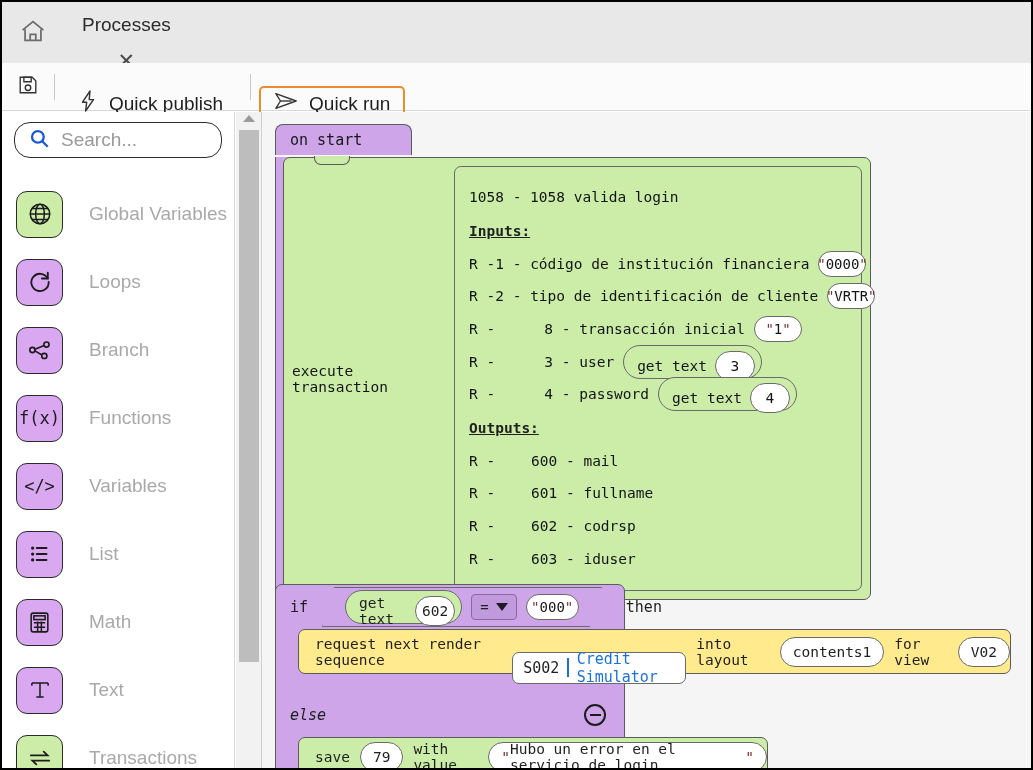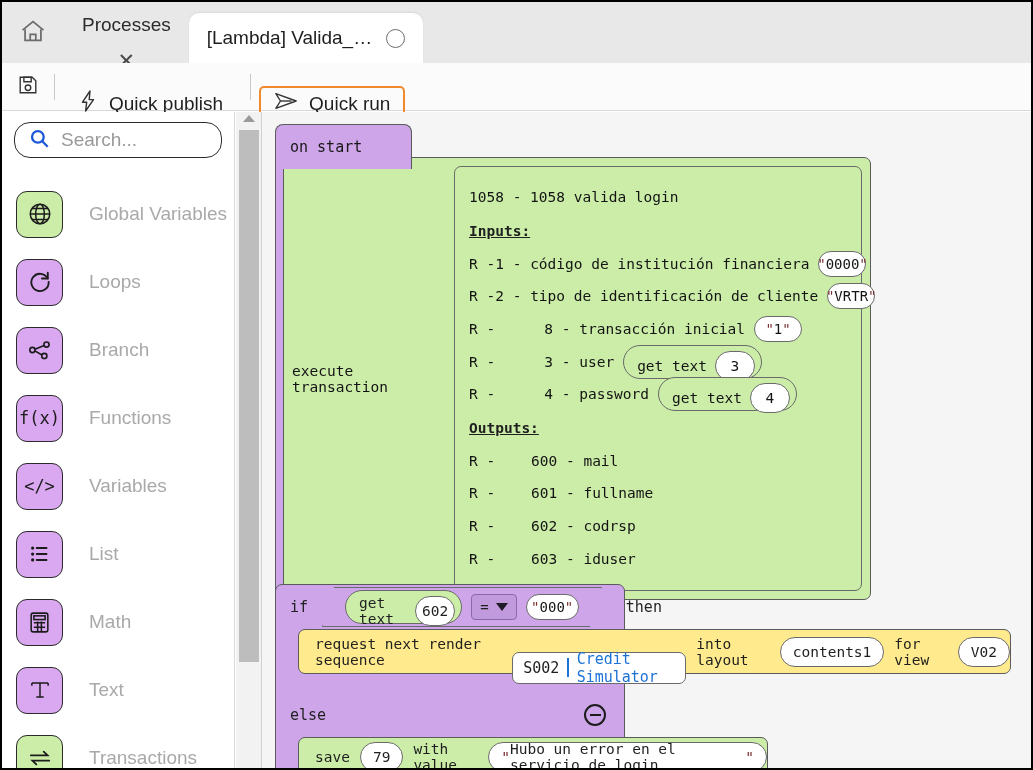--- a/index.html
+++ b/index.html
@@ -104,21 +104,21 @@
   .canvas{
     position:absolute; left:260px; top:110px; right:0; bottom:0;
     background:#f5f5f5; overflow:hidden;
   }
 
   
   .mono{ font-family:"DejaVu Sans Mono","Liberation Mono", monospace; }
 
   .hat{
     position:absolute; left:13px; top:12px;
-    width:137px; height:45px;
+    width:137px; height:31px;
     background:#cda5e8; border:1.6px solid #5b5b5b;
     border-radius:8px 8px 0 0;
     border-bottom:none;
     display:flex; align-items:center; padding-left:14px;
     font-size:15px; color:#171717;
     z-index:3;
   }
   .stack-col{
     position:absolute; left:13px; top:45px; width:30px; bottom:-40px;
     background:#cda5e8; border-left:1.6px solid #5b5b5b; border-right:none;
@@ -190,21 +190,21 @@
     clip-path:polygon(12px 0, 100% 0, calc(100% - 12px) 100%, 0 100%);
   }
   .dd-eq{
     display:inline-flex; align-items:center; gap:7px; height:26px; padding:0 8px;
     background:#c09adc; border:1.3px solid #8a6aa5; border-radius:4px;
     font-size:14px; cursor:pointer;
   }
   .caret{ width:0;height:0;border-left:6px solid transparent;border-right:6px solid transparent;border-top:8px solid #201a26;}
   .else-row{
     position:absolute; left:0; top:108px; width:100%; height:44px;
-    display:flex; align-items:center; padding-left:14px; font-size:15px;
+    display:flex; align-items:center; padding-left:14px; font-size:15px;font-style:italic;
   }
   .minus-circle{
     position:absolute; right:18px; top:50%; transform:translateY(-50%);
     width:22px; height:22px; border:2px solid #1c1c1c; border-radius:50%;
     display:flex; align-items:center; justify-content:center; cursor:pointer;
   }
   .minus-circle i{ display:block; width:11px; height:2.6px; background:#1c1c1c; }
 
   .blk-yellow{
     position:absolute; left:22px; top:44px; width:713px; height:45px;
@@ -247,24 +247,20 @@
           <path d="M9.6 20v-5.2h4.8V20"></path>
         </svg>
       </span>
     </div>
 
     <div class="tab inactive">
       <span>Processes</span>
       <span class="tab-close">✕</span>
     </div>
 
-    <div class="tab active">
-      <span>[Lambda] Valida_…</span>
-      <span class="tab-dot"></span>
-    </div>
   </div>
 
   <div class="toolbar">
     <div class="tb-icon">
       <span>
         <svg width="22" height="22" viewBox="0 0 24 24" fill="none" stroke="#333" stroke-width="1.5">
           <path d="M3.5 3.5h13L20.5 7.5v13h-17z"></path>
           <path d="M7.5 3.5h8v5h-8z"></path>
           <circle cx="12" cy="15" r="3"></circle>
         </svg>

